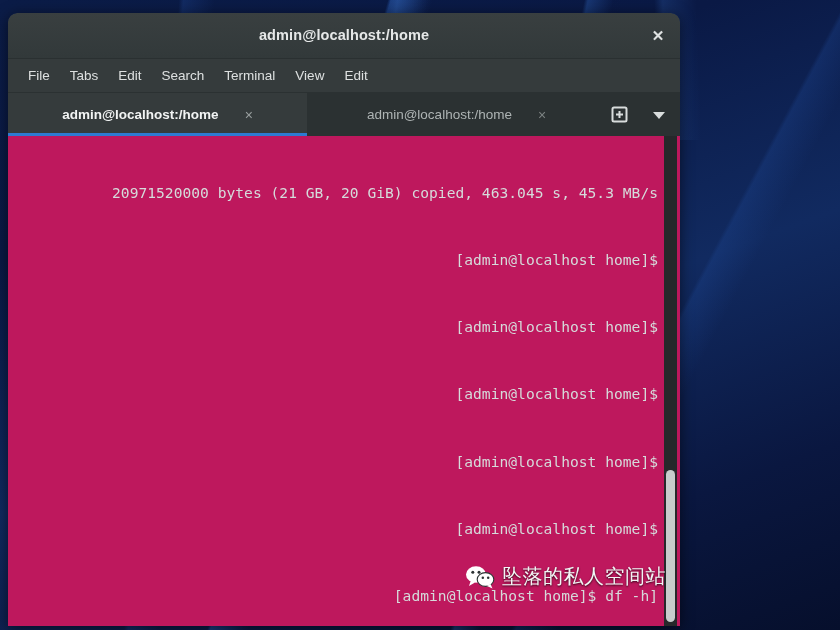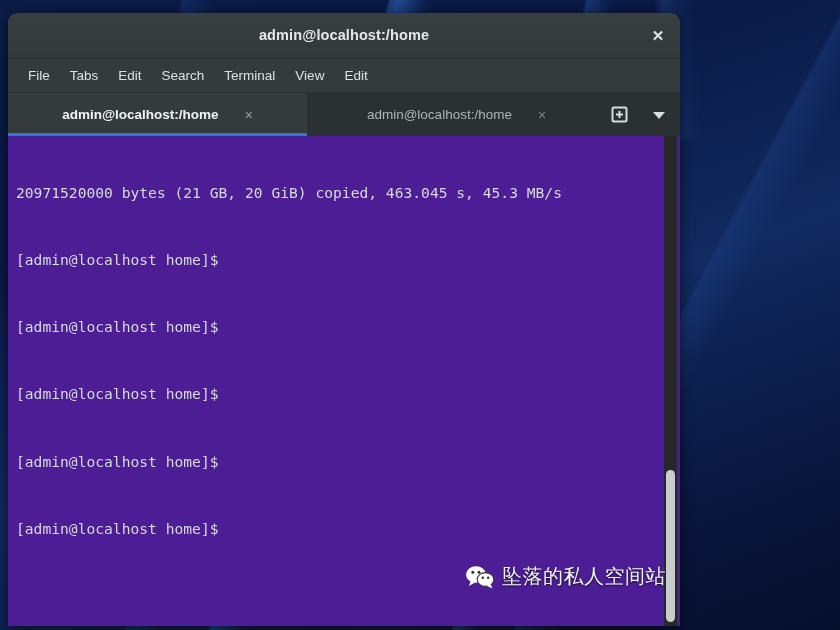--- a/index.html
+++ b/index.html
@@ -158,22 +158,23 @@
     height: 26px;
     display: flex;
     align-items: center;
     justify-content: center;
   }
 
   
   #terminal {
     position: relative;
     height: 492px;
-    background: #4c1d95;
+    background: #be185d;
     overflow: hidden;
+    text-align: right;
   }
   #terminal-text {
     position: absolute;
     left: 8px;
     top: 1px;
     right: 22px;
     font-family: "DejaVu Sans Mono", monospace;
     font-size: 14.6px;
     line-height: 22.4px;
     color: #d6dbdb;
@@ -270,20 +271,21 @@
 
   <div id="terminal">
 
     <div id="terminal-text">
       <div class="tline">20971520000 bytes (21 GB, 20 GiB) copied, 463.045 s, 45.3 MB/s</div>
       <div class="tline">[admin@localhost home]$</div>
       <div class="tline">[admin@localhost home]$</div>
       <div class="tline">[admin@localhost home]$</div>
       <div class="tline">[admin@localhost home]$</div>
       <div class="tline">[admin@localhost home]$</div>
+      <div class="tline">[admin@localhost home]$ df -h]</div>
       
       
       
       
       
       
       
       
       
       

